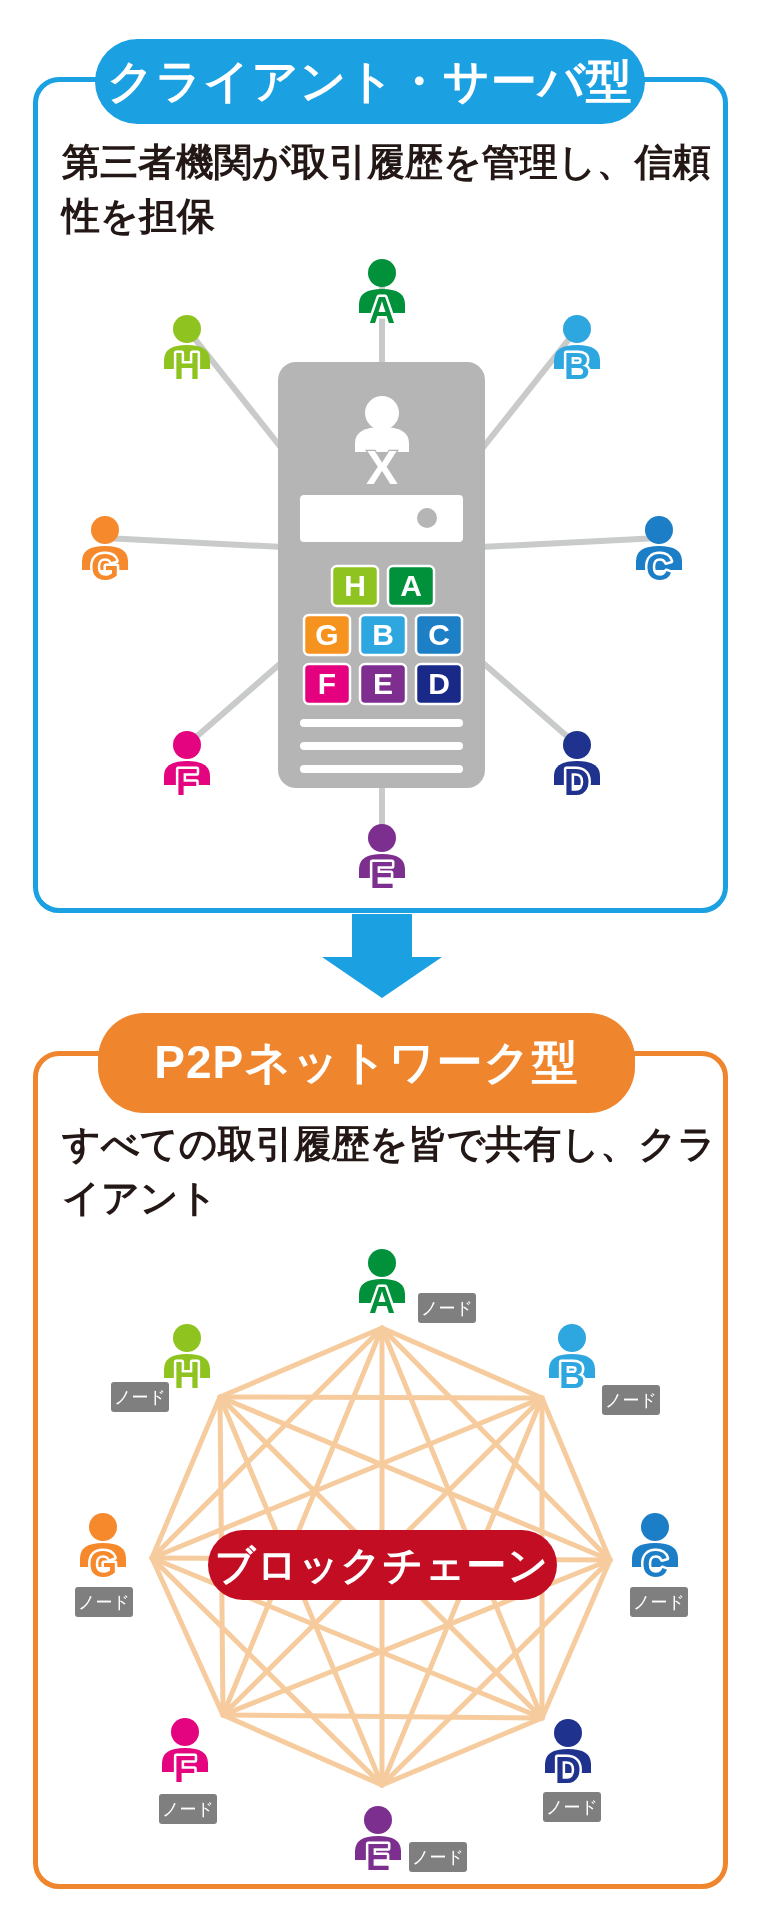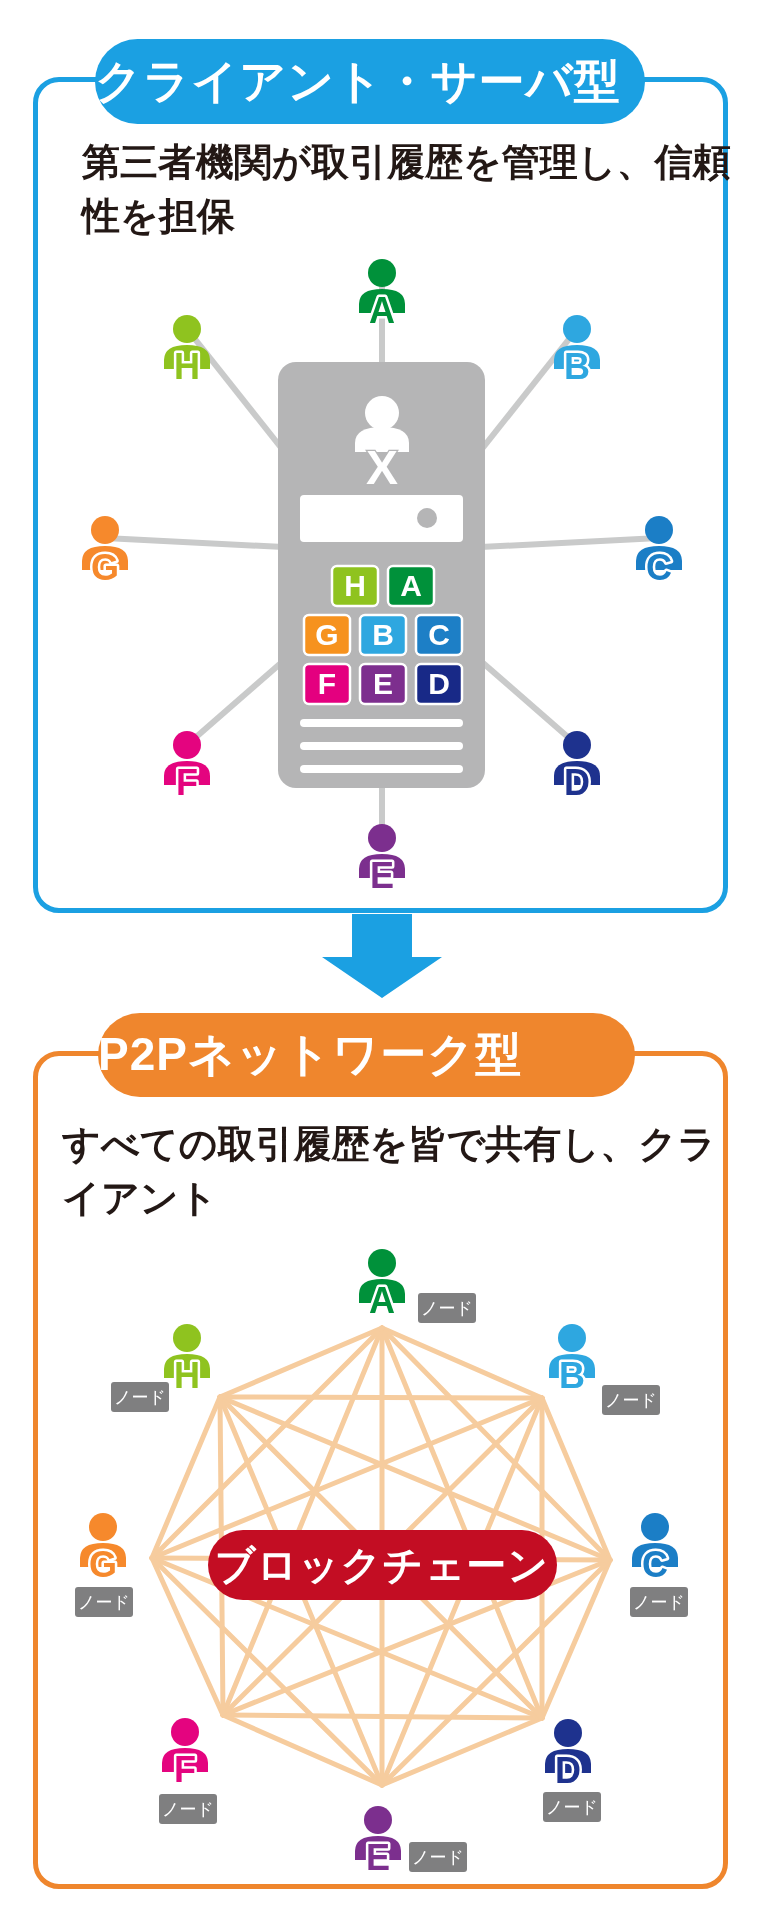--- a/index.html
+++ b/index.html
@@ -5,29 +5,29 @@
   html,body{margin:0;padding:0;}
   body{
     width:764px;height:1928px;position:relative;background:#ffffff;
     font-family:"Liberation Sans", sans-serif;overflow:hidden;
   }
   .panel{position:absolute;border:5px solid;border-radius:26px;background:transparent;}
   .panel-top{left:33px;top:77px;width:685px;height:826px;border-color:#1BA0E2;}
   .panel-bottom{left:33px;top:1051px;width:685px;height:828px;border-color:#EF862D;}
   .pill{
     position:absolute;border-radius:46px;color:#fff;font-weight:bold;font-size:46px;
-    display:flex;align-items:center;justify-content:flex-start;letter-spacing:1px;
+    display:flex;align-items:center;justify-content:center;letter-spacing:1px;
   }
   .pill-top{left:95px;top:39px;width:550px;height:85px;background:#1BA0E2;}
-  .pill-bottom{left:98px;top:1013px;width:537px;height:84px;background:#EF862D;}
+  .pill-bottom{left:98px;top:1013px;width:537px;height:100px;background:#EF862D;}
   .desc{
     position:absolute;left:62px;width:662px;font-size:38px;font-weight:bold;
     color:#231815;line-height:1.42;letter-spacing:0;
   }
-  .desc-top{top:136px;margin-left:20px;}
+  .desc-top{top:136px;}
   .desc-bottom{top:1118px;}
   svg.diagram{position:absolute;left:0;top:0;}
   .connector{stroke:#C9CACA;stroke-width:6;}
   .server-rect{fill:#B5B5B6;}
   .server-white{fill:#ffffff;}
   .server-x{
     fill:#ffffff;stroke:#B5B5B6;stroke-width:2.5px;paint-order:stroke;
     font-size:48px;font-weight:bold;text-anchor:middle;
   }
   .chip-rect{stroke:#ffffff;stroke-width:2.5;}

